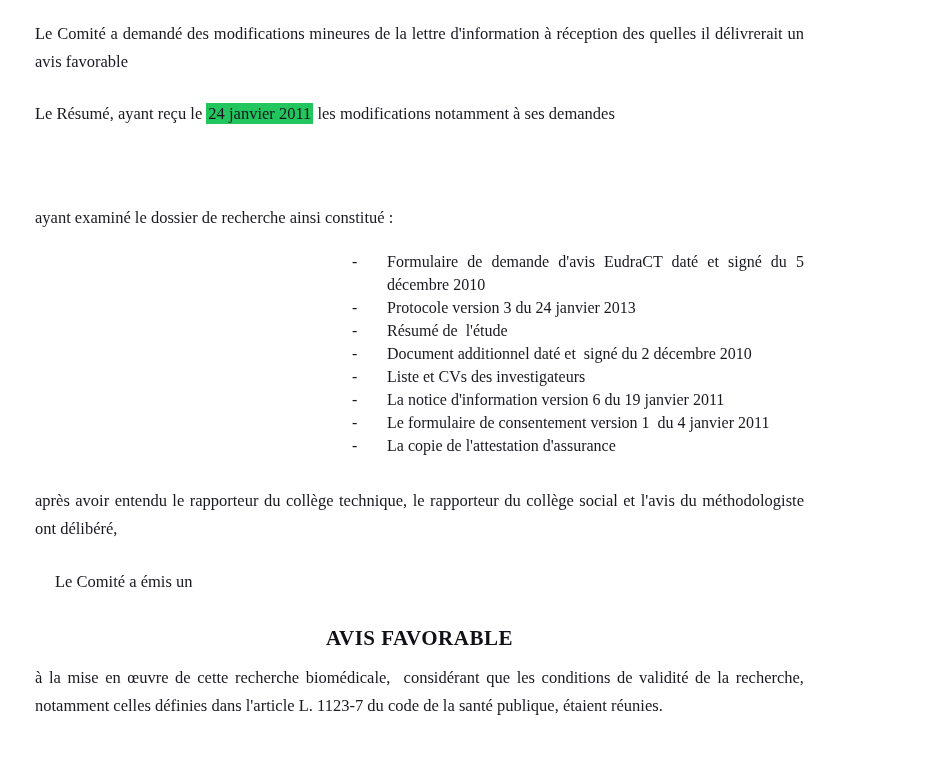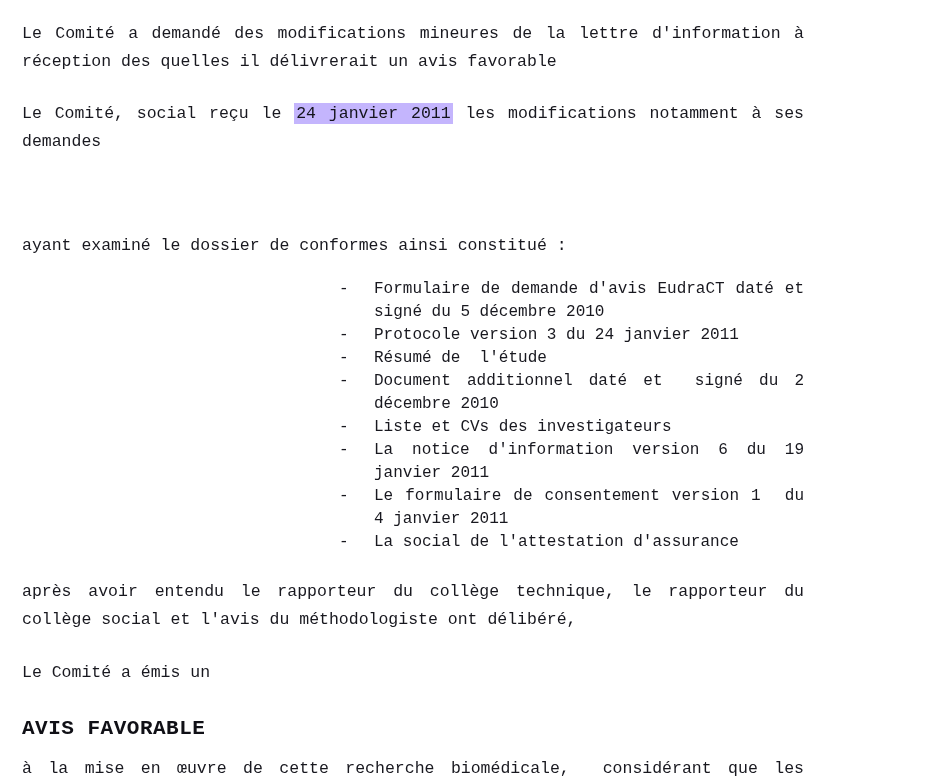--- a/index.html
+++ b/index.html
@@ -9,36 +9,36 @@
   }
   body {
     width: 945px;
     height: 780px;
     overflow: hidden;
   }
   .doc {
     box-sizing: border-box;
     width: 836px;
     height: 780px;
-    padding: 20px 32px 0 22px;
-    font-family: Liberation Mono, monospace;
+    padding: 20px 32px 0 35px;
+    font-family: Liberation Serif, serif;
     font-size: 16.5px;
     line-height: 28px;
     color: #18181f;
   }
   .para {
     margin: 0;
     text-align: justify;
     text-align-last: left;
   }
   .p1 { margin-bottom: 24px; }
   .p2 { margin-bottom: 76px; }
   .p3 { margin-bottom: 18px; }
   .hl {
-    background: #c4b5fd;
+    background: #22c55e;
     color: #14141c;
     padding: 1px 2px;
   }
   .dossier-list {
     list-style: none;
     margin: 0 0 0 317px;
     padding: 0;
     font-size: 16px;
     line-height: 23px;
   }
@@ -48,52 +48,52 @@
   }
   .dossier-item .marker {
     flex: none;
     width: 35px;
   }
   .dossier-item .item-text {
     flex: 1;
     text-align: justify;
     text-align-last: left;
   }
-  .p4 { margin-top: 24px; }
-  .p5 { margin-top: 25px; }
+  .p4 { margin-top: 30px; }
+  .p5 { margin-top: 25px; margin-left: 20px; }
   .verdict {
     margin: 28px 0 0 0;
-    text-align: left;
+    text-align: center;
     font-size: 21px;
     font-weight: 700;
     letter-spacing: 0.5px;
     line-height: 28px;
     color: #101016;
   }
   .p6 { margin-top: 12px; }
 </style>
 </head>
 <body>
 
 <div class="doc">
 
   <p class="para p1">Le Comité a demandé des modifications mineures de la lettre d'information à réception des quelles il délivrerait un avis favorable</p>
 
-  <p class="para p2"><span>Le Comité, social reçu le </span><mark class="hl">24 janvier 2011</mark><span> les modifications notamment à ses demandes</span></p>
+  <p class="para p2"><span>Le Résumé, ayant reçu le </span><mark class="hl">24 janvier 2011</mark><span> les modifications notamment à ses demandes</span></p>
 
-  <p class="para p3">ayant examiné le dossier de conformes ainsi constitué :</p>
+  <p class="para p3">ayant examiné le dossier de recherche ainsi constitué :</p>
 
   <ul class="dossier-list">
     <li class="dossier-item">
       <span class="marker">-</span>
       <span class="item-text">Formulaire de demande d'avis EudraCT daté et signé du 5 décembre 2010</span>
     </li>
     <li class="dossier-item">
       <span class="marker">-</span>
-      <span class="item-text">Protocole version 3 du 24 janvier 2011</span>
+      <span class="item-text">Protocole version 3 du 24 janvier 2013</span>
     </li>
     <li class="dossier-item">
       <span class="marker">-</span>
       <span class="item-text">Résumé de&nbsp; l'étude</span>
     </li>
     <li class="dossier-item">
       <span class="marker">-</span>
       <span class="item-text">Document additionnel daté et&nbsp; signé du 2 décembre 2010</span>
     </li>
     <li class="dossier-item">
@@ -103,21 +103,21 @@
     <li class="dossier-item">
       <span class="marker">-</span>
       <span class="item-text">La notice d'information version 6 du 19 janvier 2011</span>
     </li>
     <li class="dossier-item">
       <span class="marker">-</span>
       <span class="item-text">Le formulaire de consentement version 1&nbsp; du 4 janvier 2011</span>
     </li>
     <li class="dossier-item">
       <span class="marker">-</span>
-      <span class="item-text">La social de l'attestation d'assurance</span>
+      <span class="item-text">La copie de l'attestation d'assurance</span>
     </li>
   </ul>
 
   <p class="para p4">après avoir entendu le rapporteur du collège technique, le rapporteur du collège social et l'avis du méthodologiste ont délibéré,</p>
 
   <p class="para p5">Le Comité a émis un</p>
 
   <h1 class="verdict">AVIS FAVORABLE</h1>
 
   <p class="para p6">à la mise en œuvre de cette recherche biomédicale,&nbsp; considérant que les conditions de validité de la recherche, notamment celles définies dans l'article L. 1123-7 du code de la santé publique, étaient réunies.</p>

